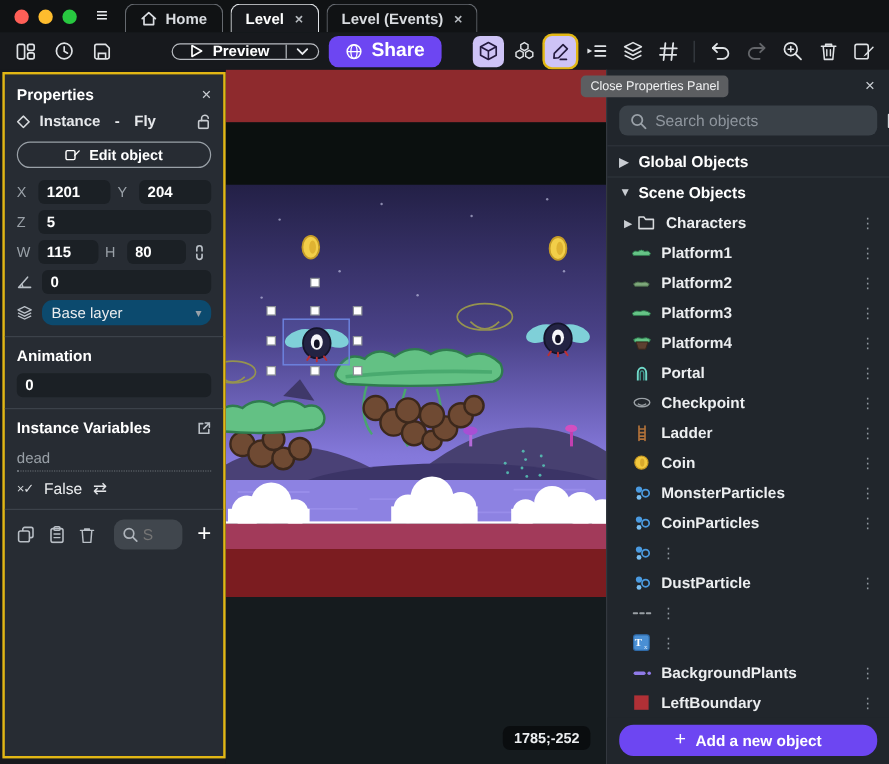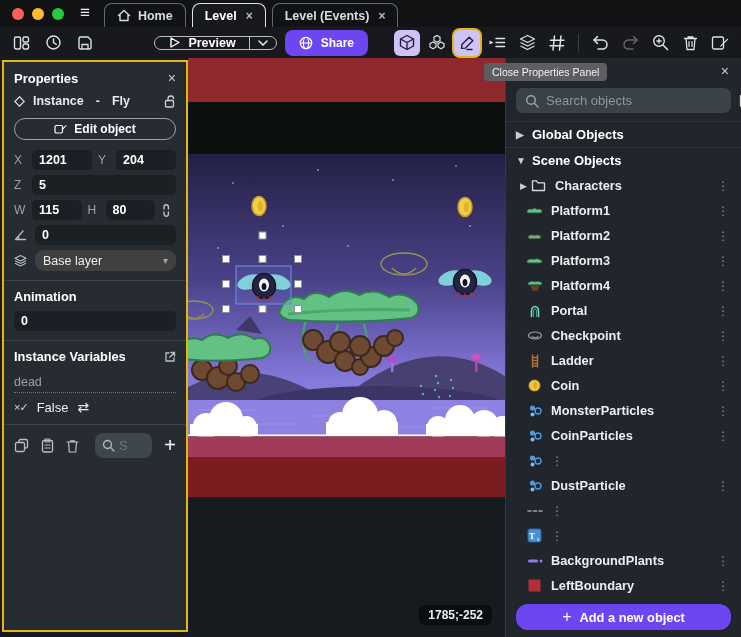--- a/index.html
+++ b/index.html
@@ -23,42 +23,42 @@
   .tb-icon { width:26px; height:26px; display:flex; align-items:center; justify-content:center; border-radius:6px; color:#dfe2e5; cursor:pointer; flex:0 0 auto; }
   .tb-icon svg { display:block; }
   .tb-icon.active { background:#cec3f6; color:#241a3e; }
   .tb-icon.hl { box-shadow:0 0 0 2px #e2b714; }
   .tb-icon.dim { opacity:.38; }
   .tb-left { display:flex; gap:6px; }
   .tb-spacer { flex:1; }
   .btn-preview { display:flex; align-items:stretch; border:1px solid #b9bcc1; border-radius:12px; overflow:hidden; height:14px; cursor:pointer; }
   .btn-preview .main { display:flex; align-items:center; gap:7px; padding:0 13px; font-size:12.5px; font-weight:bold; color:#fff; }
   .btn-preview .arrow { display:flex; align-items:center; padding:0 8px; border-left:1px solid #b9bcc1; color:#e8eaed; font-size:10px; }
-  .btn-share { display:flex; align-items:center; gap:8px; height:26px; padding:0 14px; margin-left:8px; background:#6d46f2; border-radius:8px; color:#fff; font-size:12px; font-weight:bold; cursor:pointer; }
+  .btn-share { display:flex; align-items:center; gap:8px; height:26px; padding:0 14px; margin-left:8px; background:#6d46f2; border-radius:8px; color:#fff; font-size:16px; font-weight:bold; cursor:pointer; }
   .tb-right { display:flex; gap:4px; align-items:center; margin-left:26px; }
   .tb-sep { width:1px; height:18px; background:#3a3f45; margin:0 4px; }
 
   
   .canvas { position:absolute; left:188px; top:58px; width:317px; height:579px; background:#151b1e; }
   .canvas svg { display:block; }
   .coords { position:absolute; right:13px; bottom:12px; background:rgba(10,12,14,.92); color:#eceef0; font-size:12px; font-weight:bold; padding:3px 9px; border-radius:6px; }
 
   
   .props { position:absolute; left:2px; top:60px; width:186px; height:572px; background:#272c33; border:2px solid #e2b714; padding:8px 10px; font-size:12.5px; }
   .props-header { display:flex; align-items:center; justify-content:space-between; margin-bottom:8px; }
   .props-title { font-size:13px; font-weight:bold; color:#fff; }
   .x-close { color:#c9cdd2; font-size:14px; cursor:pointer; }
   .inst-row { display:flex; align-items:center; gap:8px; margin-bottom:10px; color:#e6e8eb; }
   .inst-row .grow { flex:1; display:flex; gap:12px; font-size:12.5px; font-weight:bold; }
   .btn-edit { display:flex; align-items:center; justify-content:center; gap:7px; height:22px; border:1px solid #9aa1a8; border-radius:12px; color:#fff; font-weight:bold; font-size:12px; margin-bottom:10px; cursor:pointer; }
   .frow { display:flex; align-items:center; gap:6px; margin-bottom:5px; }
   .flabel { width:12px; color:#9aa1a8; font-size:12px; flex:0 0 auto; }
   .ficon { width:15px; color:#aeb5bc; flex:0 0 auto; display:flex; }
   .pinput { flex:1; min-width:0; height:20px; background:#1b2025; border:none; border-radius:5px; color:#fff; font-weight:bold; font-size:12.5px; padding:0 7px; font-family:"Liberation Sans",sans-serif; }
-  .pselect { flex:1; height:21px; background:#404040; border-radius:9px; color:#eceef0; font-size:12.5px; display:flex; align-items:center; padding:8px 8px; justify-content:space-between; cursor:pointer; }
+  .pselect { flex:1; height:21px; background:#0c4a6e; border-radius:9px; color:#eceef0; font-size:12.5px; display:flex; align-items:center; padding:8px 8px; justify-content:space-between; cursor:pointer; }
   .pselect .chev { color:#9aa1a8; font-size:10px; }
   .divider { height:1px; background:#3c424a; margin:9px -10px 8px; }
   .sec-title { font-size:12.8px; font-weight:bold; color:#fff; margin-bottom:7px; display:flex; justify-content:space-between; align-items:center; }
   .var-name { color:#99a0a7; padding:4px 0 3px; border-bottom:1px dotted #6a7077; margin-bottom:6px; }
   .var-row { display:flex; align-items:center; gap:9px; color:#eceef0; font-size:13px; margin-bottom:8px; }
   .var-bool { color:#d7dadd; font-size:11px; letter-spacing:-1px; }
   .swap { font-size:14px; color:#e3e5e8; cursor:pointer; }
   .mini-bar { display:flex; align-items:center; gap:12px; margin-top:6px; color:#b9bfc6; }
   .mini-bar .mi { cursor:pointer; display:flex; }
   .mini-search { display:flex; align-items:center; gap:4px; background:#40464d; border-radius:8px; height:25px; width:60px; padding:0 7px; overflow:hidden; margin-left:4px; }

